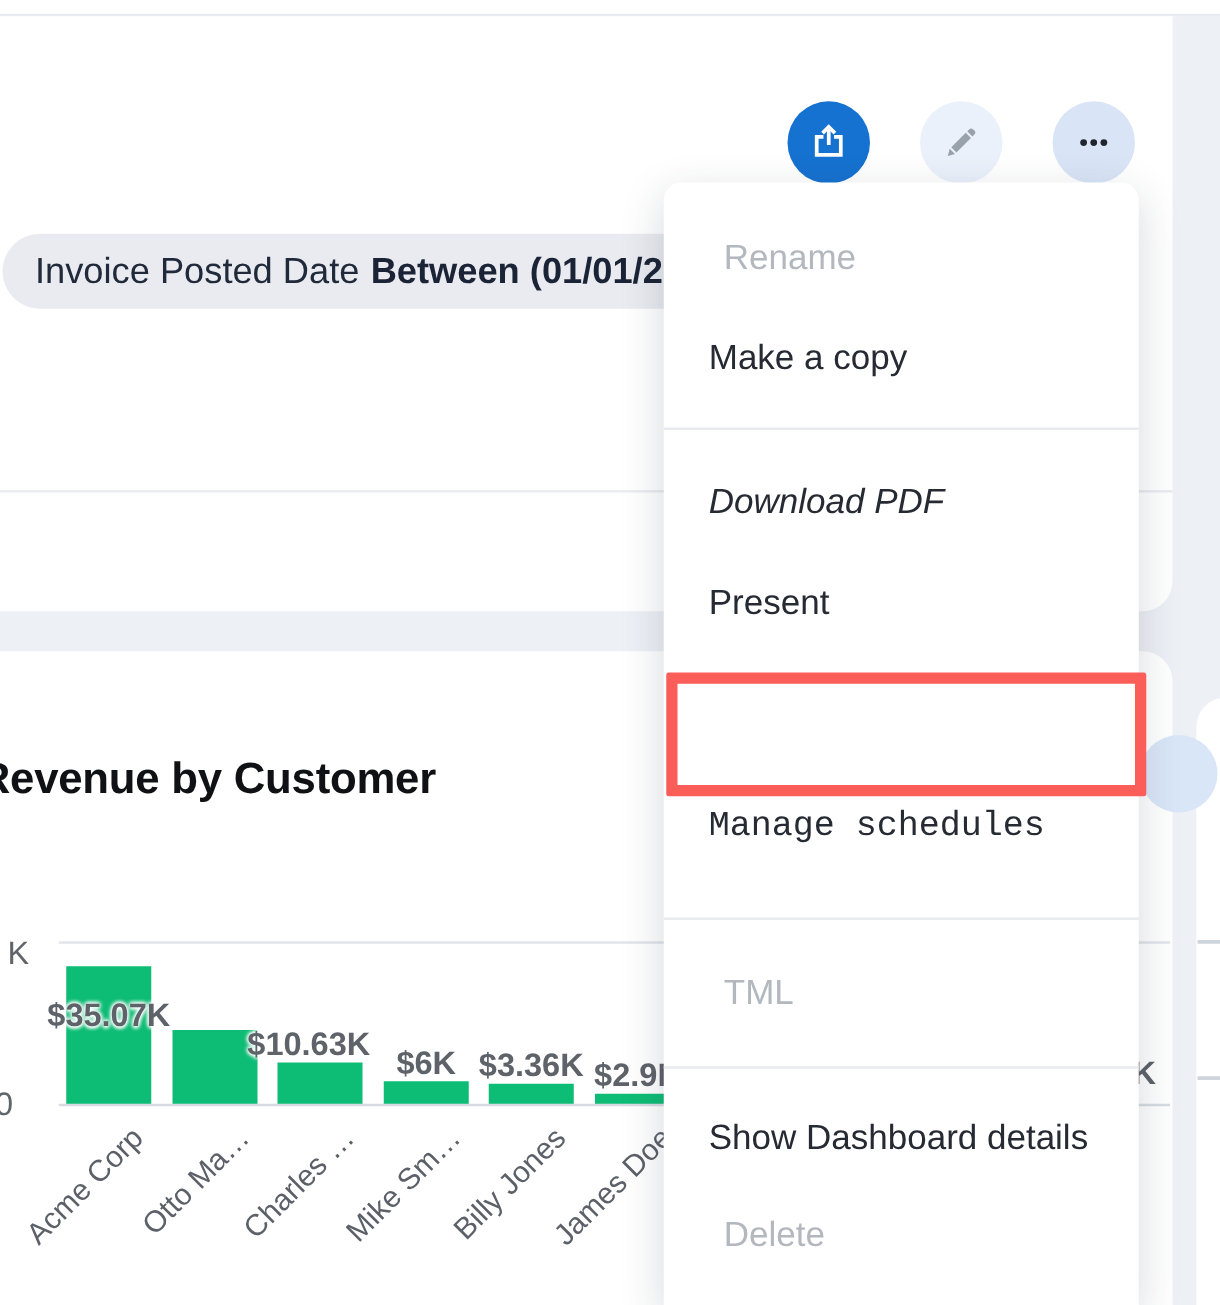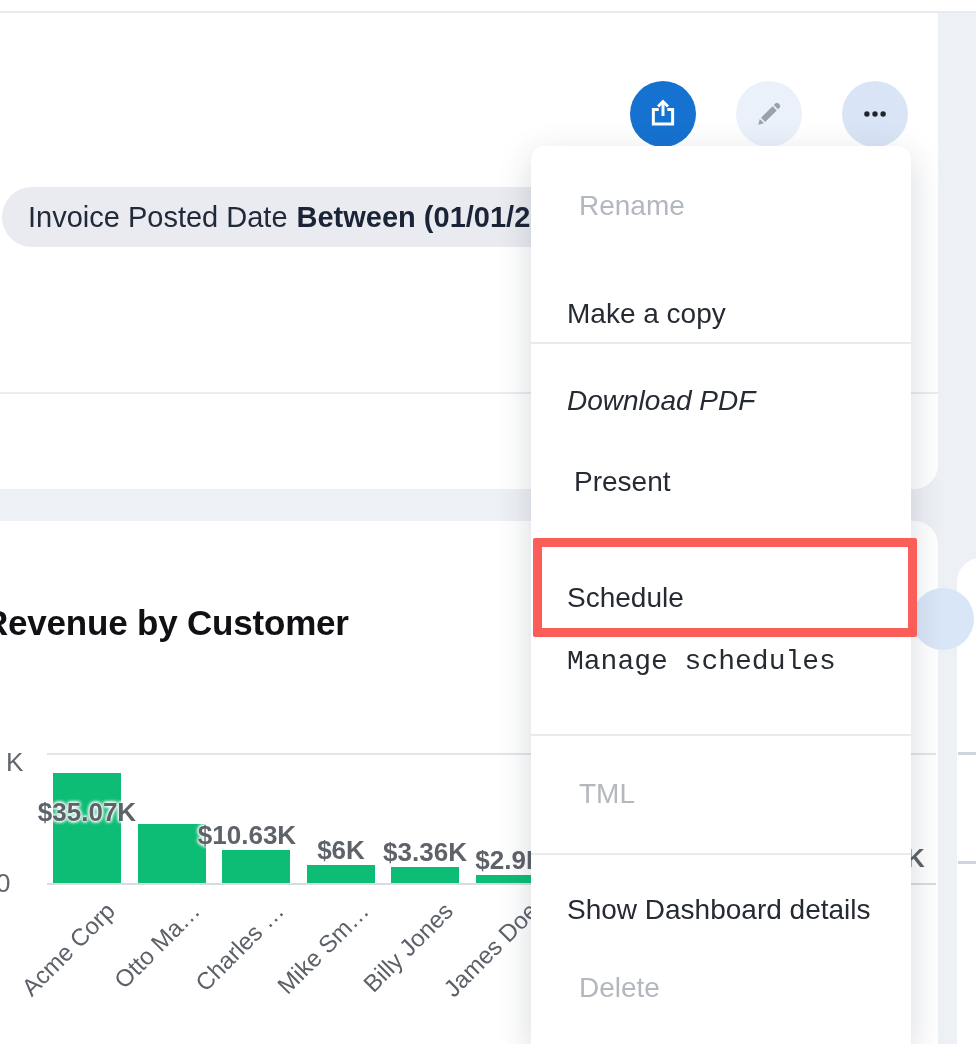--- a/index.html
+++ b/index.html
@@ -141,25 +141,24 @@
 
   <section class="card card-right">
     <div class="edge-dash" style="top:194px;"></div>
     <div class="edge-dash" style="top:303px;"></div>
   </section>
 
   <div class="viz-circle"></div>
 
   <div class="menu" id="menu">
       <div class="menu-item disabled" style="top: 44px;">Rename</div>
-      <div class="menu-item" style="top: 124px; margin-top: 28px;">Make a copy</div>
+      <div class="menu-item" style="top: 124px;">Make a copy</div>
       <div class="menu-divider" style="top: 196px;"></div>
       <div class="menu-item" style="top: 239px; font-style: italic;">Download PDF</div>
-      <div class="menu-item" style="top: 320px; margin-left: 7px;">Present</div>
-      <div class="menu-item" style="top: 436px;">Schedule</div>
+      <div class="menu-item" style="top: 320px;">Present</div>
       <div class="menu-item" style="top: 500px; font-family: Liberation Mono, monospace;">Manage schedules</div>
       <div class="menu-divider" style="top: 588px;"></div>
       <div class="menu-item disabled" style="top: 632px;">TML</div>
       <div class="menu-divider" style="top: 707px;"></div>
       <div class="menu-item disabled" style="top: 826px;">Delete</div>
       <div class="menu-item" style="top: 748px;">Show Dashboard details</div>
     </div>
 
   <div class="red-box"></div>
 

